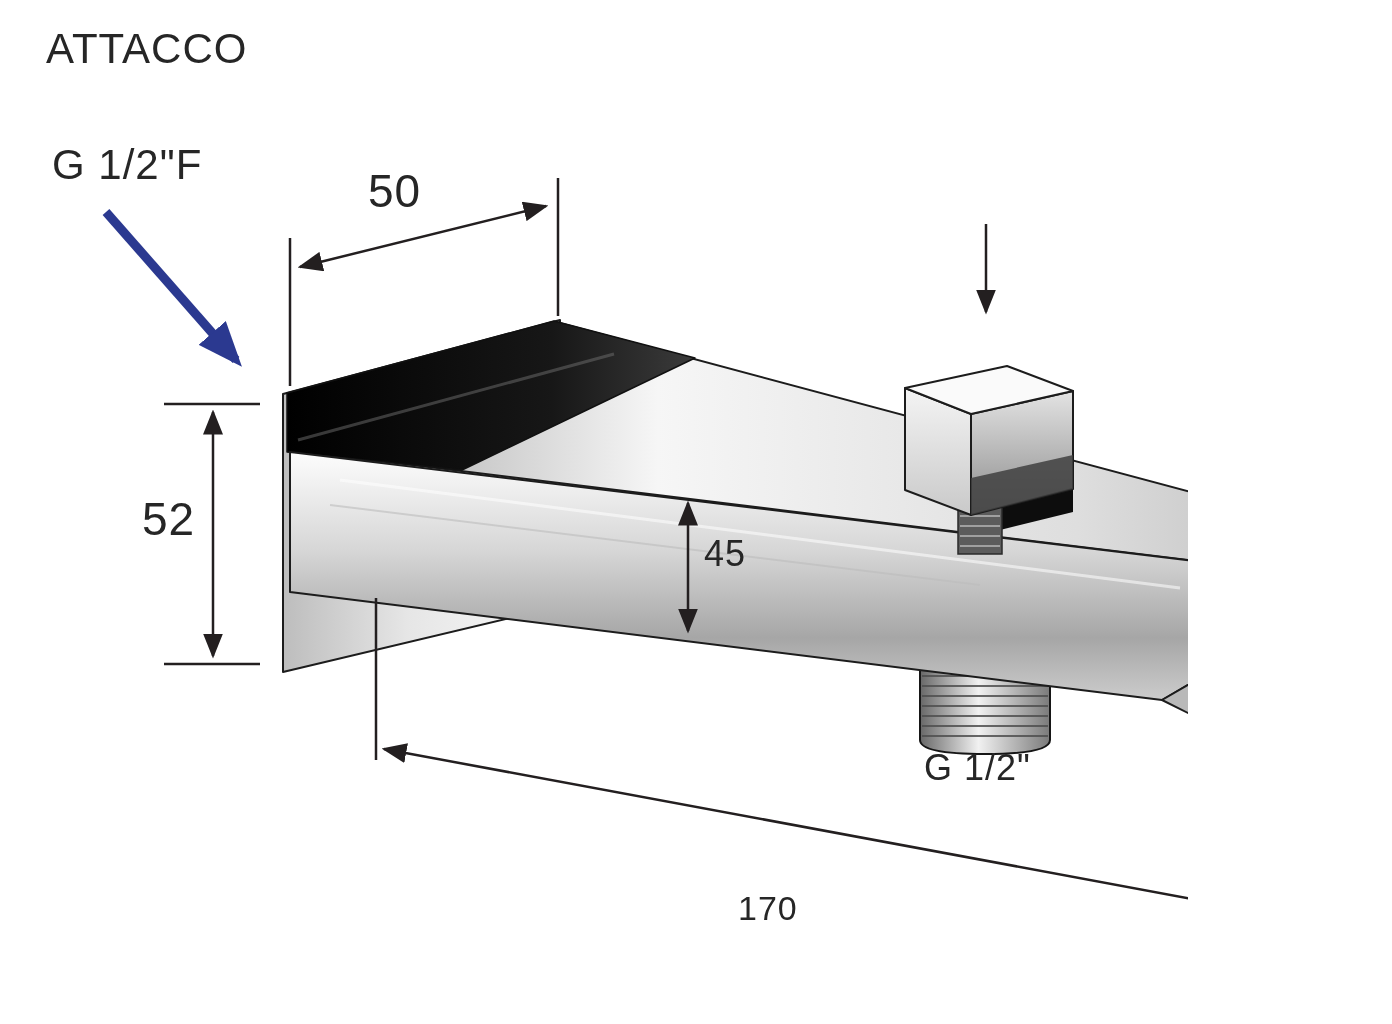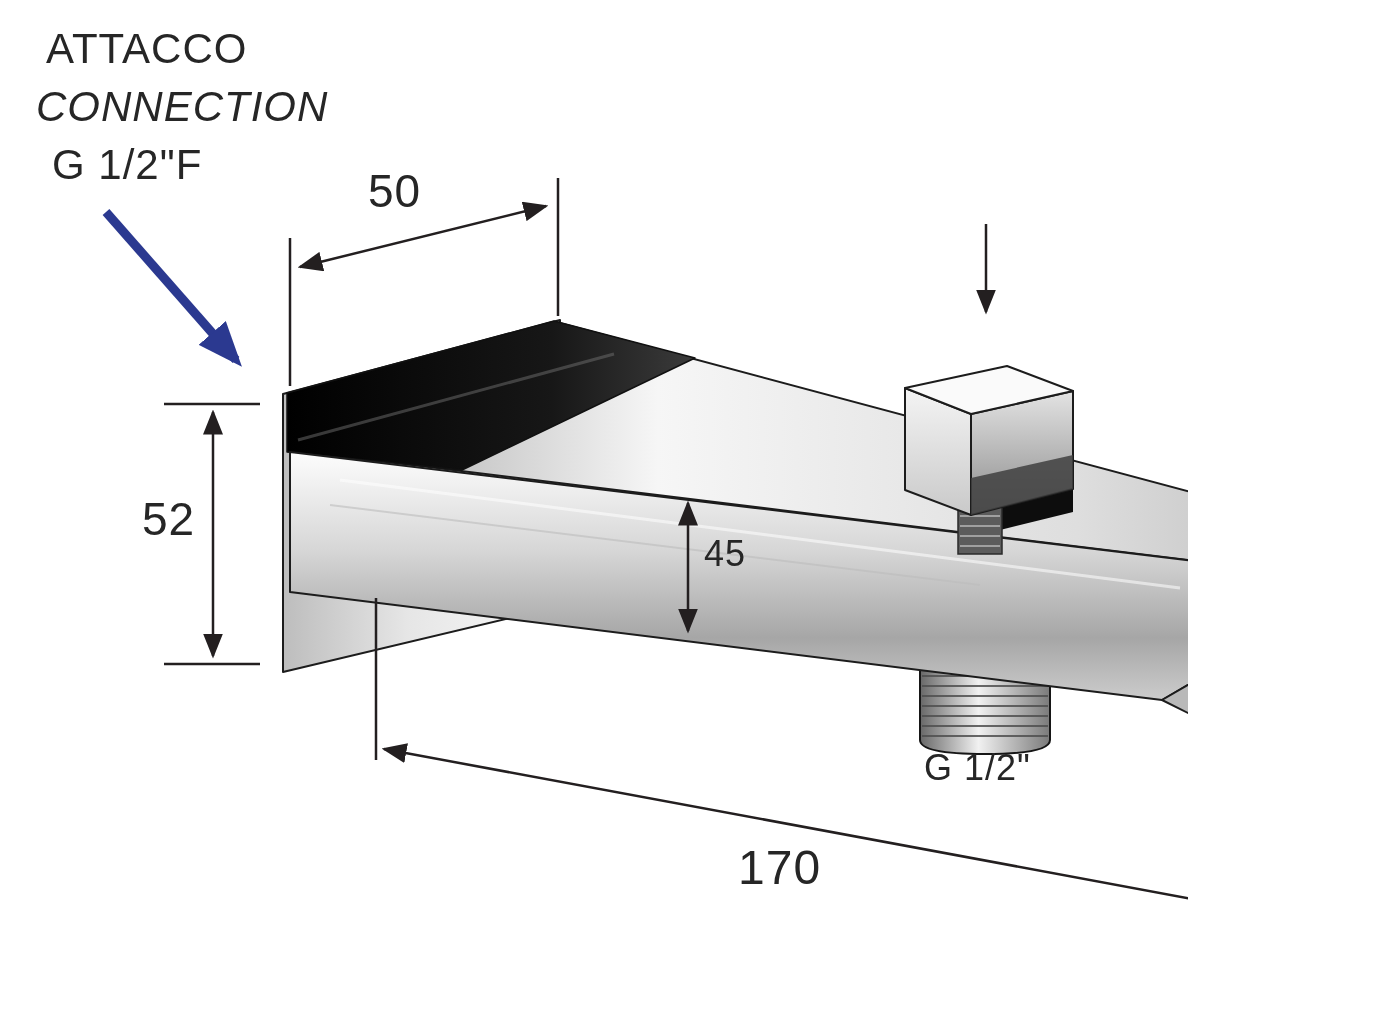--- a/index.html
+++ b/index.html
@@ -26,21 +26,21 @@
     font-family: "Liberation Sans", sans-serif;
     letter-spacing: 1px;
     white-space: nowrap;
     line-height: 1.1;
   }
   .it { font-style: italic; }
   .sz42 { font-size: 42px; }
   .sz40 { font-size: 40px; }
   .sz44 { font-size: 36px; }
   .sz46 { font-size: 46px; }
-  .sz48 { font-size: 48px; }
+  .sz48 { font-size: 34px; margin-top: 48px; }
 </style>
 </head>
 <body>
 
 <div class="canvas">
 
   <svg width="1392" height="1024" viewBox="0 0 1392 1024">
     <defs>
       <linearGradient id="gPlate" x1="0" y1="0" x2="1" y2="0">
         <stop offset="0" stop-color="#bdbdbd"></stop>
@@ -170,21 +170,20 @@
       <line x1="1292" y1="602" x2="1292" y2="986"></line>
       <line x1="384" y1="749" x2="1284" y2="916" marker-start="url(#ah)" marker-end="url(#ah)"></line>
     </g>
 
     <line x1="986" y1="224" x2="986" y2="312" stroke="#231f20" stroke-width="2.5" marker-end="url(#ah)"></line>
 
     <line x1="106" y1="212" x2="236" y2="360" stroke="#2b3990" stroke-width="9" marker-end="url(#ahb)"></line>
   </svg>
 
   <div class="t sz42" style="left:46px; top:26px;">ATTACCO</div>
-  <div class="t sz42 it" style="left:36px; top:84px;">CONNECTION</div>
   <div class="t sz42" style="left:52px; top:142px;">G 1/2"F</div>
 
 
   <div class="t sz46" style="left:368px; top:166px;">50</div>
   <div class="t sz46" style="left:142px; top:494px;">52</div>
   <div class="t sz44" style="left:704px; top:534px;">45</div>
   <div class="t sz44" style="left:1252px; top:364px;">35</div>
   <div class="t sz48" style="left:738px; top:842px;">170</div>
 
   <div class="t sz44" style="left:924px; top:748px;">G 1/2"</div>

